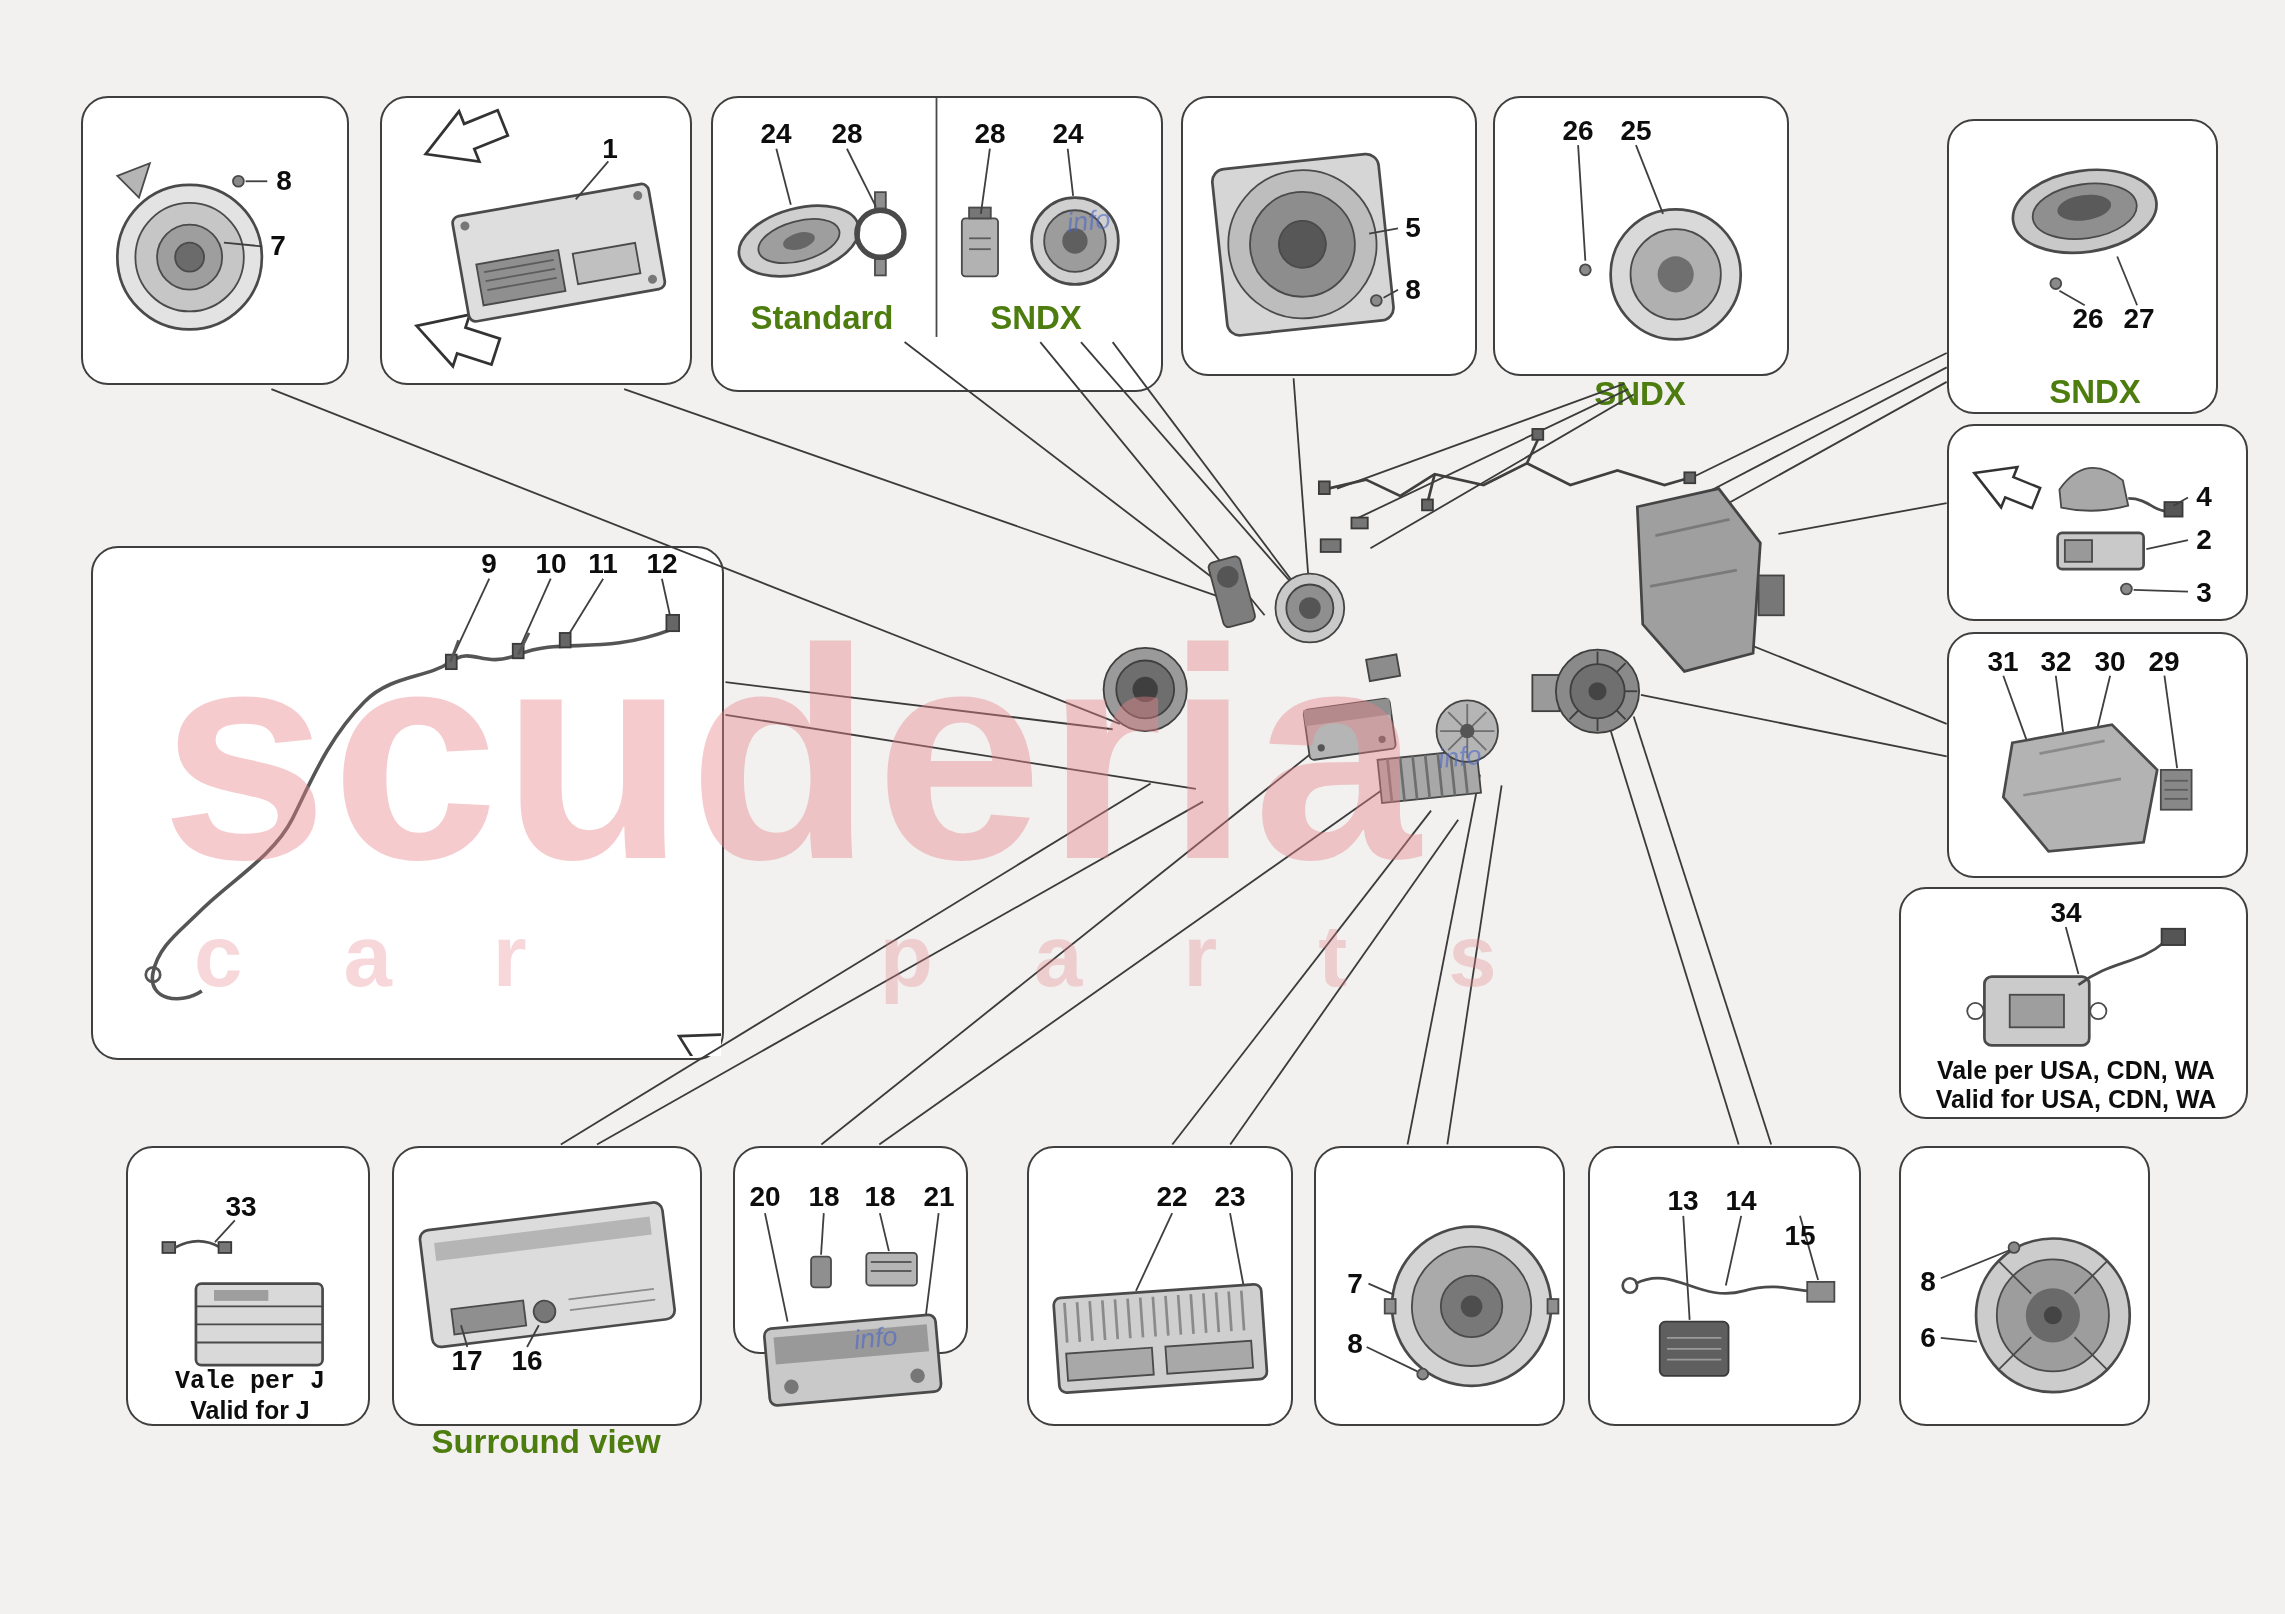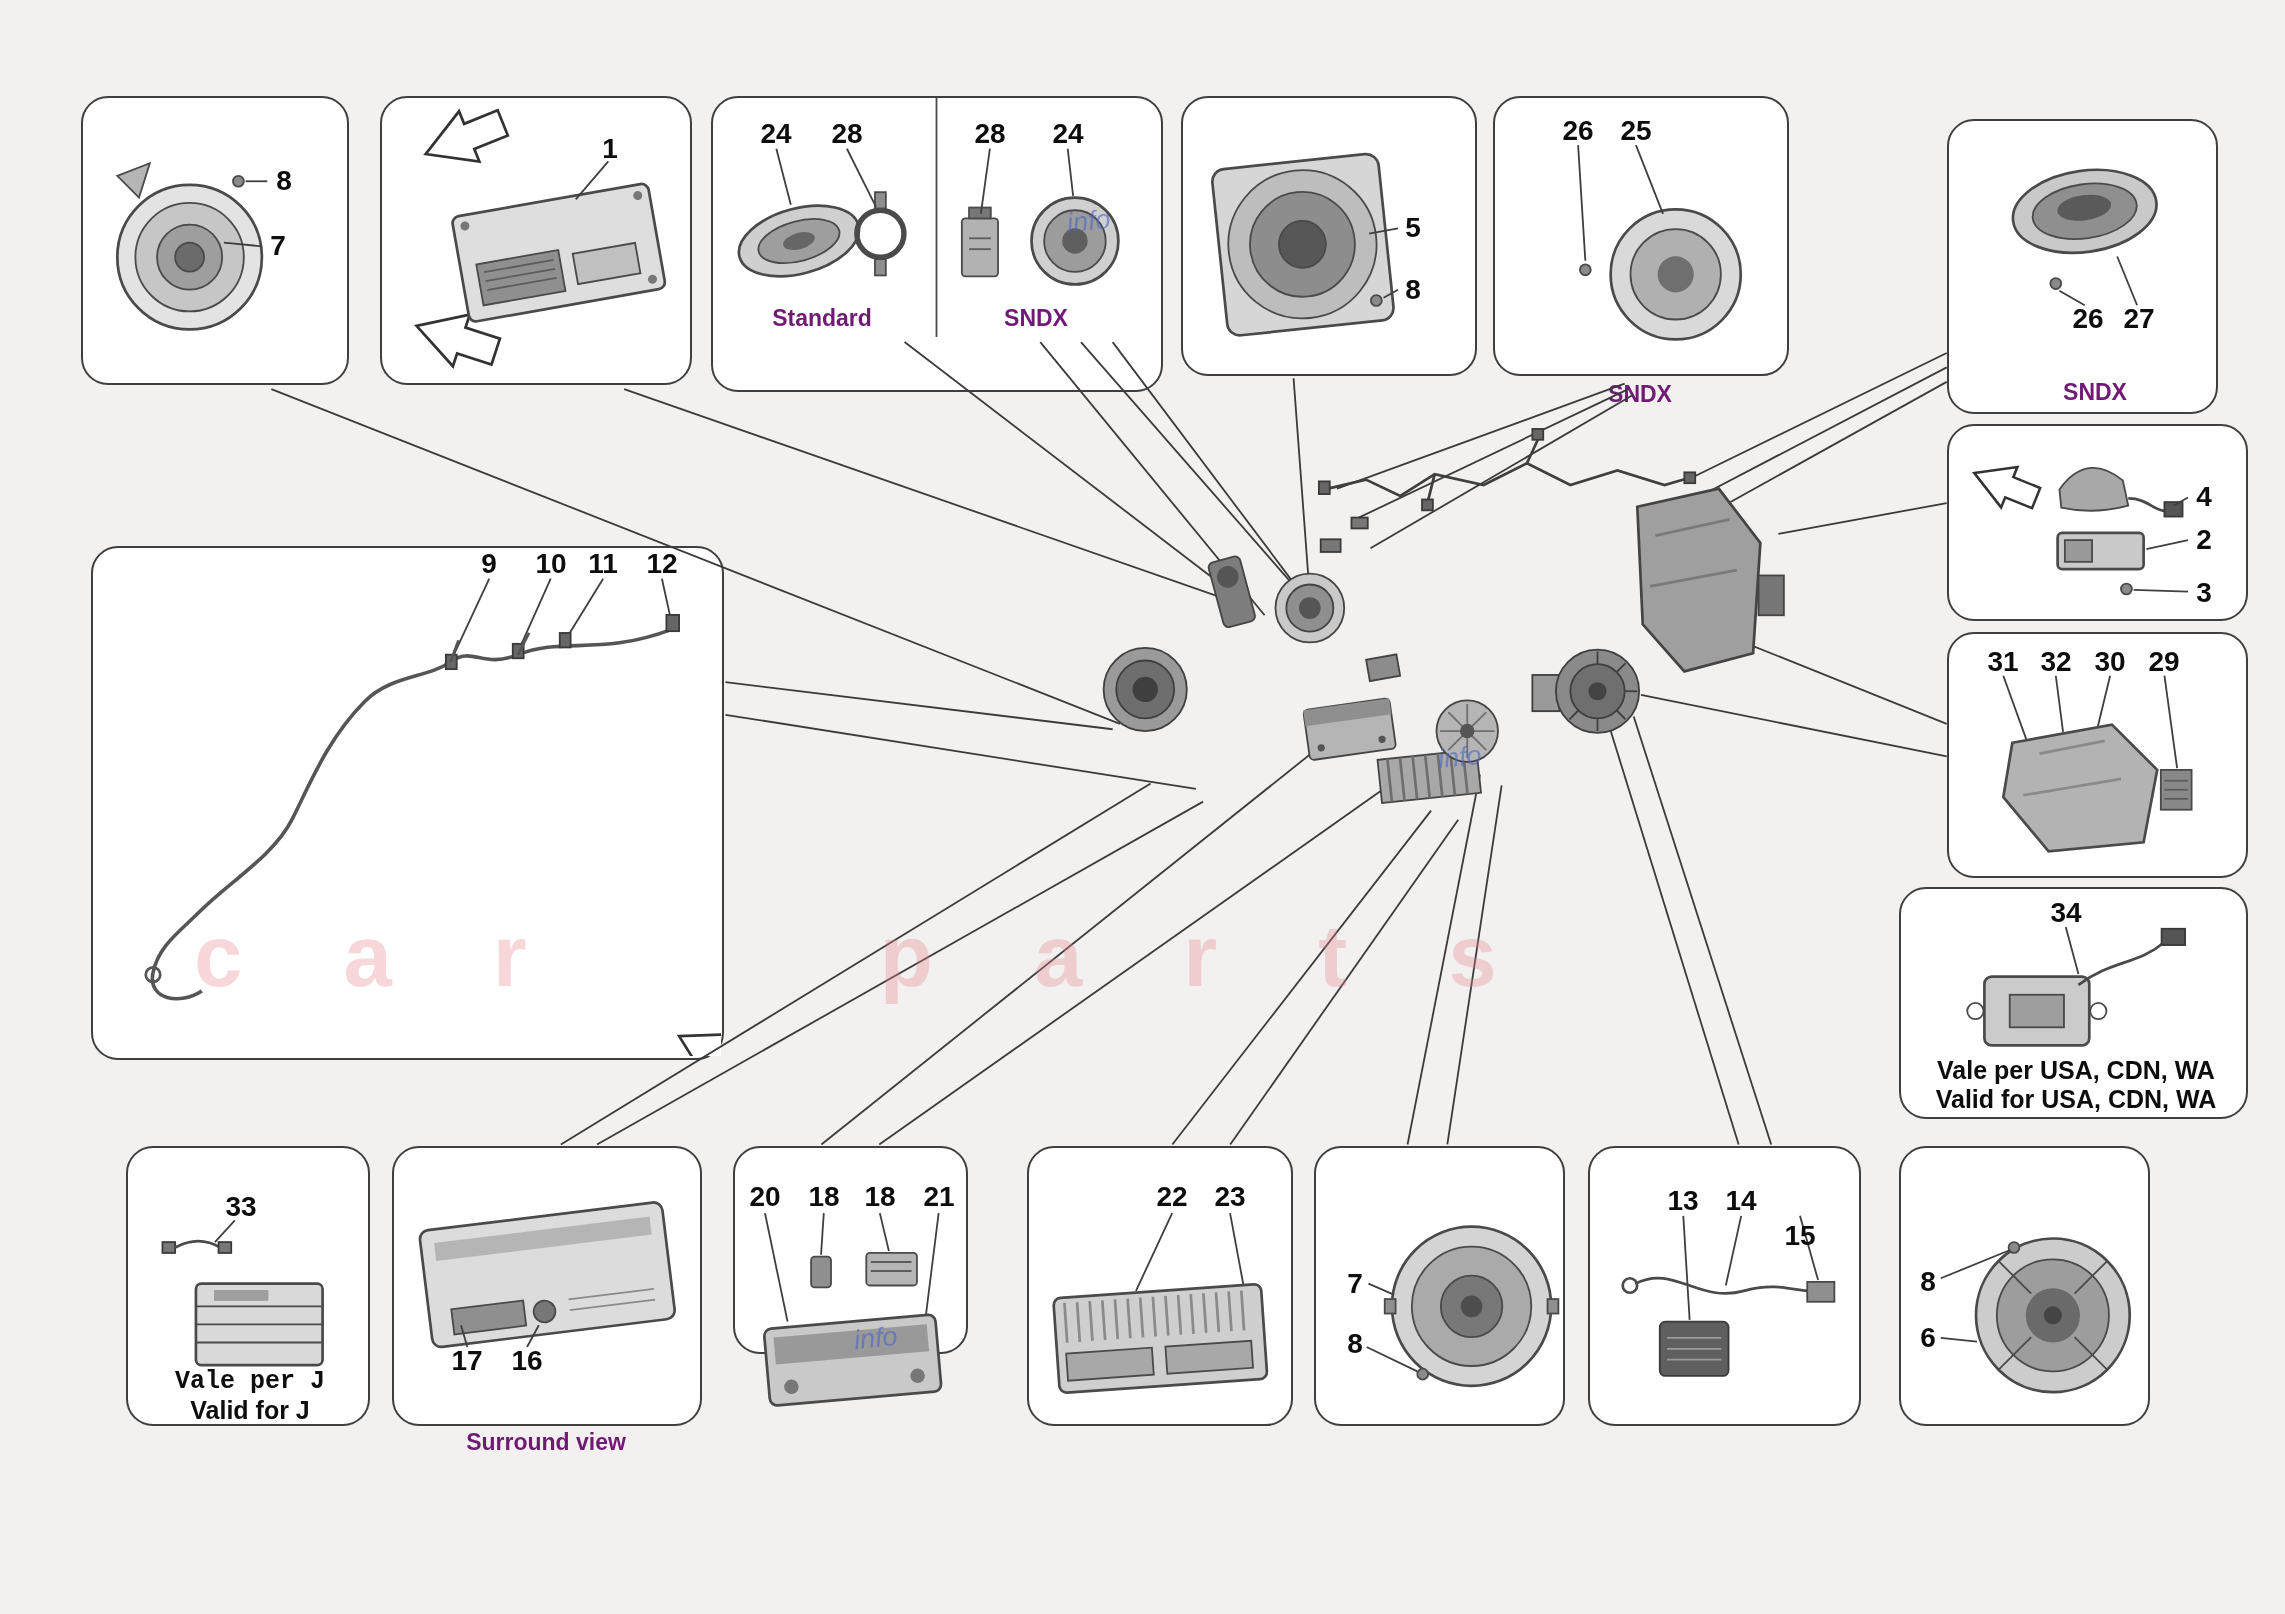--- a/index.html
+++ b/index.html
@@ -11,21 +11,21 @@
     position:absolute;background:#ffffff;border:2.7px solid #3f3f3f;border-radius:27px;
     box-sizing:border-box;z-index:1;
   }
   .box svg.illus{position:absolute;left:0;top:0;}
   .callout{
     position:absolute;transform:translate(-50%,-50%);
     font-size:28px;font-weight:bold;color:#0d0d0d;z-index:2;white-space:nowrap;
   }
   .caption{
     position:absolute;transform:translate(-50%,-50%);
-    font-size:23px;font-weight:bold;color:#701a75;z-index:2;white-space:nowrap;
+    font-size:33px;font-weight:bold;color:#4d7c0f;z-index:2;white-space:nowrap;
   }
   .note{
     position:absolute;transform:translate(-50%,-50%);
     font-size:25px;font-weight:bold;color:#0d0d0d;z-index:2;white-space:nowrap;
   }
   .overlay{position:absolute;left:0;top:0;z-index:3;pointer-events:none;}
   .wm-primary{
     position:absolute;left:161px;top:604px;z-index:4;pointer-events:none;
     font-size:300px;font-weight:bold;line-height:1;letter-spacing:3.6px;
     color:rgba(231,132,139,0.42);
@@ -390,20 +390,21 @@
         <line x1="60" y1="60" x2="24" y2="24" stroke="#4a4a4a" stroke-width="2"></line>
       </g>
       <circle cx="125" cy="110" r="6" fill="#8a8a8a" stroke="#4a4a4a" stroke-width="2"></circle>
       <line x1="44" y1="144" x2="120" y2="113" stroke="#3f3f3f" stroke-width="2"></line>
       <line x1="44" y1="210" x2="84" y2="214" stroke="#3f3f3f" stroke-width="2"></line>
     </svg>
     <span class="callout" style="left:27px;top:134px;">8</span>
     <span class="callout" style="left:27px;top:190px;">6</span>
   </div>
 
+  <div class="wm-primary">scuderia</div>
   <div class="wm-secondary">car parts</div>
   <span class="wm-info" style="left:1067px;top:206px;">info</span>
   <span class="wm-info" style="left:1438px;top:742px;">info</span>
   <span class="wm-info" style="left:854px;top:1323px;">info</span>
 
   <svg class="overlay" width="2285" height="1615" viewBox="0 0 2526 1785">
     <g stroke="#3b3b3b" stroke-width="2" fill="none">
       <line x1="300" y1="430" x2="1238" y2="800"></line>
       <line x1="690" y1="430" x2="1372" y2="668"></line>
       <line x1="1000" y1="378" x2="1362" y2="655"></line>

